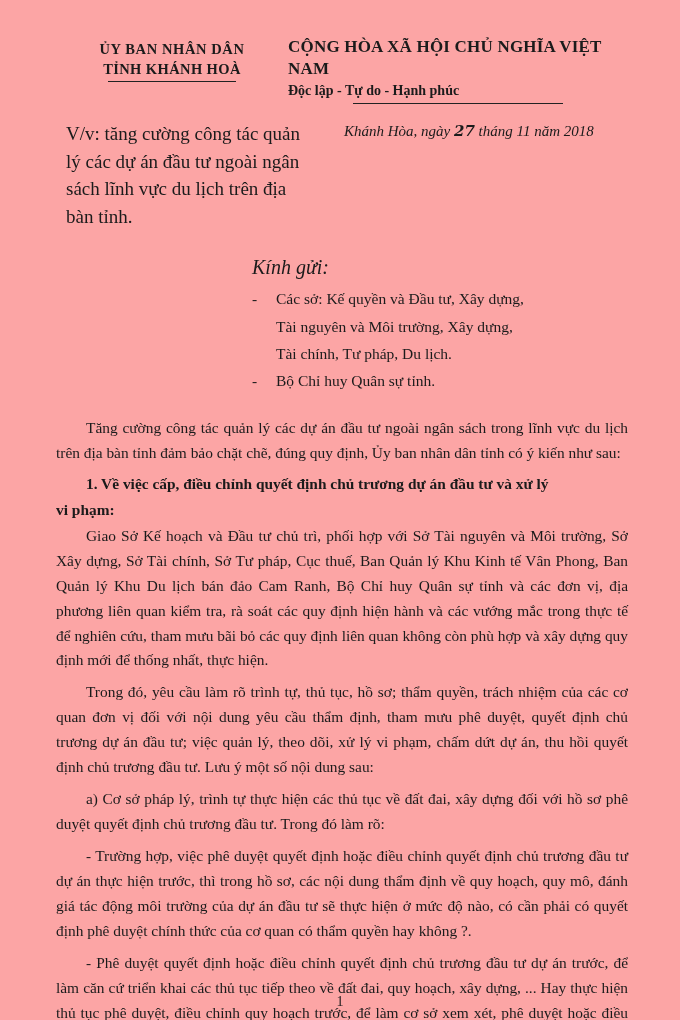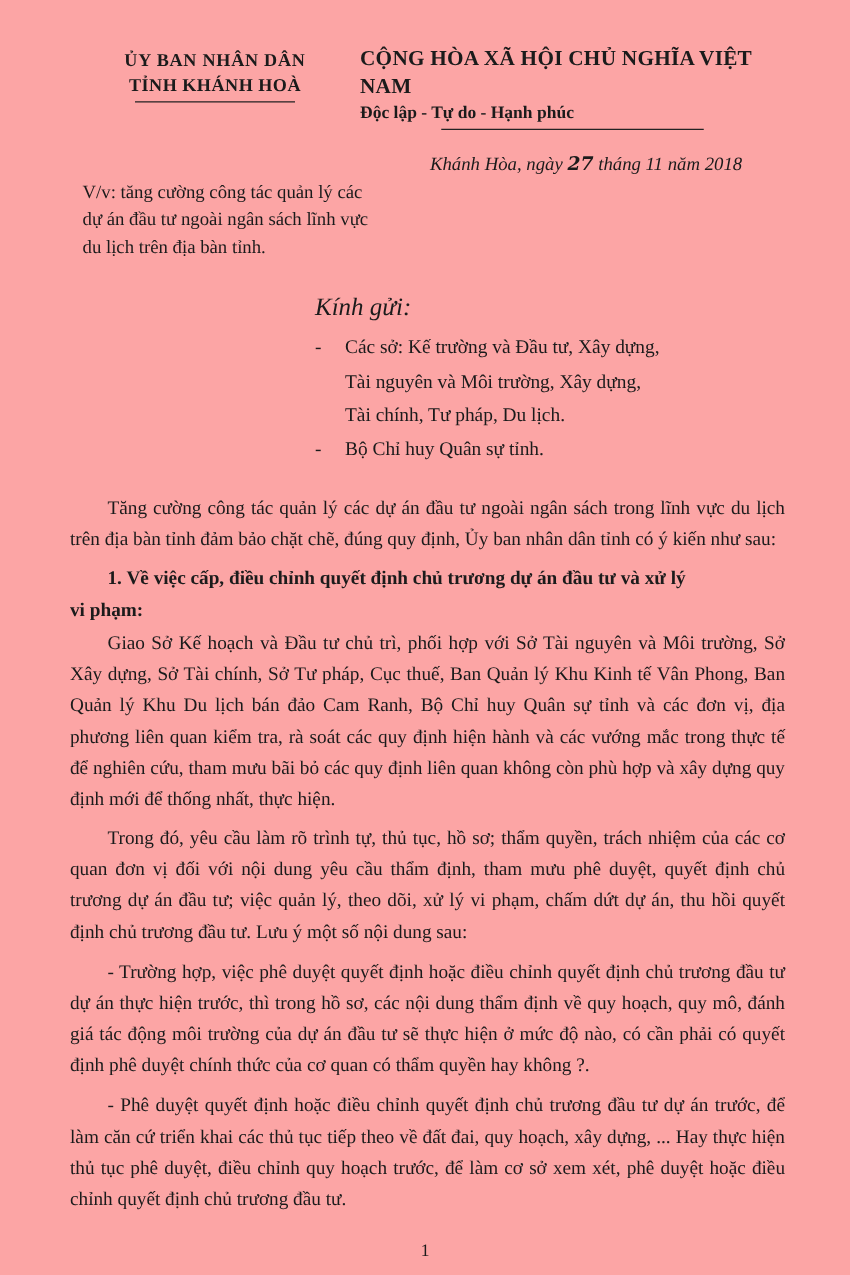--- a/index.html
+++ b/index.html
@@ -107,22 +107,22 @@
     font-size: 15px;
     font-style: italic;
     white-space: nowrap;
   }
   .placedate .hand-day {
     font-family: "DejaVu Serif", serif;
     font-weight: bold;
     font-style: italic;
   }
   .subject {
-    margin-top: 24px;
-    font-size: 15px;
+    margin-top: 0;
+    font-size: 19px;
     line-height: 1.45;
     width: 236px;
   }
 
   
   .kinhgui {
     margin-top: 26px;
     font-size: 20px;
     font-style: italic;
     padding-left: 196px;
@@ -206,21 +206,21 @@
         </div>
       </div>
     </div>
 
     <div class="kinhgui">
       <span>Kính gửi:</span>
     </div>
     <div class="recipients">
       <div class="recipient-row">
         <span class="recipient-bullet">-</span>
-        <span class="recipient-text">Các sở: Kế trường và Đầu tư, Xây dựng,</span>
+        <span class="recipient-text">Các sở: Kế quyền và Đầu tư, Xây dựng,</span>
       </div>
       <div class="recipient-row">
         <span class="recipient-bullet"></span>
         <span class="recipient-text">Tài nguyên và Môi trường, Xây dựng,</span>
       </div>
       <div class="recipient-row">
         <span class="recipient-bullet"></span>
         <span class="recipient-text">Tài chính, Tư pháp, Du lịch.</span>
       </div>
       <div class="recipient-row">
@@ -228,20 +228,21 @@
         <span class="recipient-text">Bộ Chỉ huy Quân sự tỉnh.</span>
       </div>
     </div>
 
     <div class="body">
       <p>Tăng cường công tác quản lý các dự án đầu tư ngoài ngân sách trong lĩnh vực du lịch trên địa bàn tỉnh đảm bảo chặt chẽ, đúng quy định, Ủy ban nhân dân tỉnh có ý kiến như sau:</p>
       <p class="heading">1. Về việc cấp, điều chỉnh quyết định chủ trương dự án đầu tư và xử lý</p>
       <p class="heading-cont">vi phạm:</p>
       <p>Giao Sở Kế hoạch và Đầu tư chủ trì, phối hợp với Sở Tài nguyên và Môi trường, Sở Xây dựng, Sở Tài chính, Sở Tư pháp, Cục thuế, Ban Quản lý Khu Kinh tế Vân Phong, Ban Quản lý Khu Du lịch bán đảo Cam Ranh, Bộ Chỉ huy Quân sự tỉnh và các đơn vị, địa phương liên quan kiểm tra, rà soát các quy định hiện hành và các vướng mắc trong thực tế để nghiên cứu, tham mưu bãi bỏ các quy định liên quan không còn phù hợp và xây dựng quy định mới để thống nhất, thực hiện.</p>
       <p class="gap">Trong đó, yêu cầu làm rõ trình tự, thủ tục, hồ sơ; thẩm quyền, trách nhiệm của các cơ quan đơn vị đối với nội dung yêu cầu thẩm định, tham mưu phê duyệt, quyết định chủ trương dự án đầu tư; việc quản lý, theo dõi, xử lý vi phạm, chấm dứt dự án, thu hồi quyết định chủ trương đầu tư. Lưu ý một số nội dung sau:</p>
+      <p class="gap">a) Cơ sở pháp lý, trình tự thực hiện các thủ tục về đất đai, xây dựng đối với hồ sơ phê duyệt quyết định chủ trương đầu tư. Trong đó làm rõ:</p>
       <p class="gap">- Trường hợp, việc phê duyệt quyết định hoặc điều chỉnh quyết định chủ trương đầu tư dự án thực hiện trước, thì trong hồ sơ, các nội dung thẩm định về quy hoạch, quy mô, đánh giá tác động môi trường của dự án đầu tư sẽ thực hiện ở mức độ nào, có cần phải có quyết định phê duyệt chính thức của cơ quan có thẩm quyền hay không ?.</p>
       <p class="gap">- Phê duyệt quyết định hoặc điều chỉnh quyết định chủ trương đầu tư dự án trước, để làm căn cứ triển khai các thủ tục tiếp theo về đất đai, quy hoạch, xây dựng, ... Hay thực hiện thủ tục phê duyệt, điều chỉnh quy hoạch trước, để làm cơ sở xem xét, phê duyệt hoặc điều chỉnh quyết định chủ trương đầu tư.</p>
 
     </div>
 
   </div>
 
   <div class="pagenum">1</div>
 </div>
 

